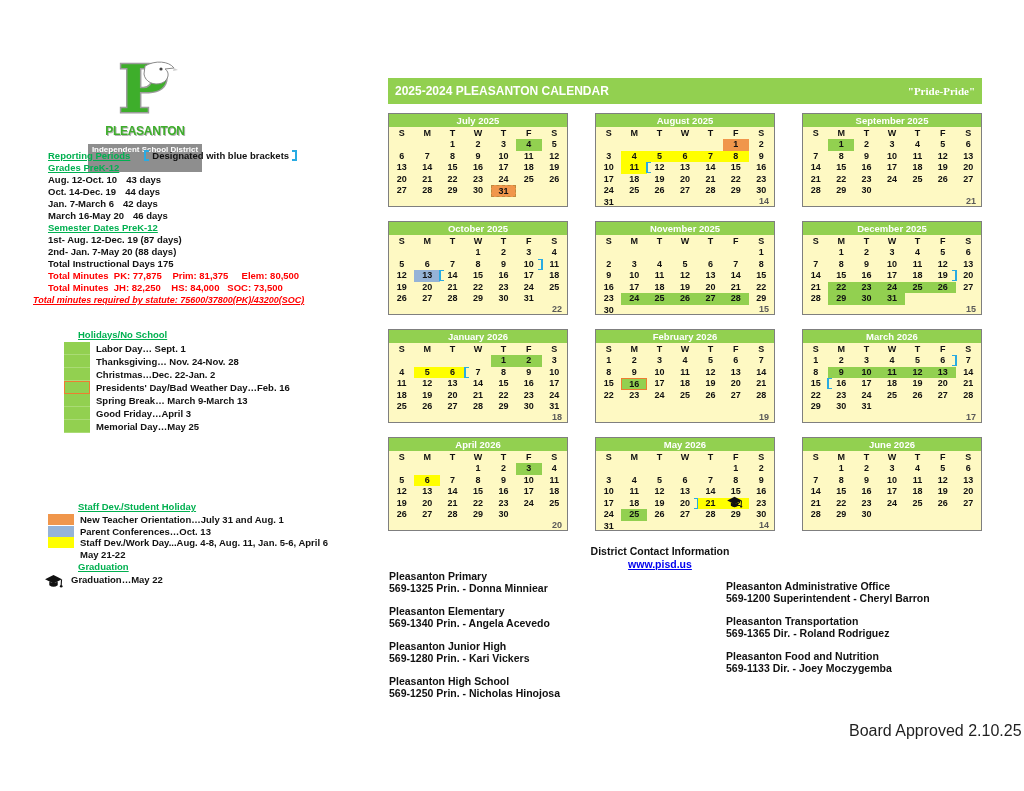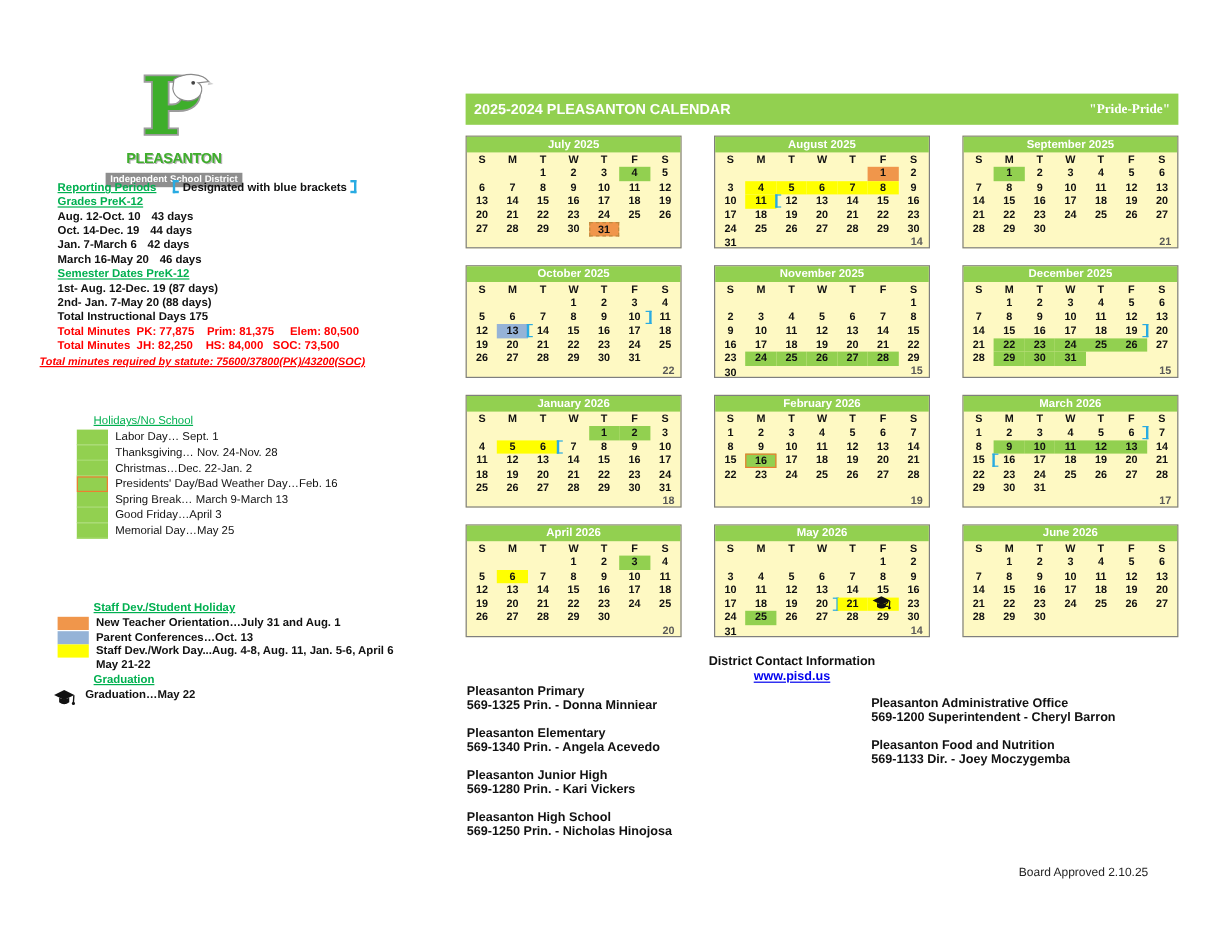--- a/index.html
+++ b/index.html
@@ -5,35 +5,35 @@
   * { margin:0; padding:0; box-sizing:border-box; }
   html,body { background:#fff; }
   .page {
     position:relative; width:1024px; height:791px; background:#fff;
     font-family:"Liberation Sans", sans-serif; color:#111; overflow:hidden;
   }
 
   
   .logo { position:absolute; left:84px; top:54px; width:122px; text-align:center; }
   .logo-name { font-size:12px; font-weight:bold; color:#3EAE2B; letter-spacing:-0.3px; text-shadow:1px 1px 0 #b5b5b5; }
-  .logo-sub { display:inline-block; background:#8E8E8E; color:#fff; font-size:8px; font-weight:bold; padding:1px 4px 2px; margin-top:1px; }
+  .logo-sub { display:inline-block; background:#8E8E8E; color:#fff; font-size:8px; font-weight:bold; padding:1px 4px 18px; margin-top:1px; }
 
   
   .reporting { position:absolute; left:48px; top:150px; width:340px; font-size:9.5px; font-weight:bold; line-height:12px; }
   .g-head { color:#00B050; text-decoration:underline; }
   .note { margin-left:14px; white-space:nowrap; }
   .nbr { display:inline-block; width:5px; height:11px; vertical-align:-2px; }
   .nbr-l { border-left:2px solid #29ABE2; border-top:2px solid #29ABE2; border-bottom:2px solid #29ABE2; margin-right:3px; }
   .nbr-r { border-right:2px solid #29ABE2; border-top:2px solid #29ABE2; border-bottom:2px solid #29ABE2; margin-left:3px; }
   .p-range { display:inline-block; }
   .p-days  { margin-left:9px; }
   .red { color:#FF0000; white-space:pre; }
   .statute { color:#FF0000; font-style:italic; text-decoration:underline; font-size:9px; margin-left:-15px; }
 
-  .holidays { position:absolute; left:48px; top:344px; font-size:9.5px; font-weight:normal; }
+  .holidays { position:absolute; left:48px; top:328px; font-size:9.5px; font-weight:bold; }
   .holidays .hd, .staffdev .hd { margin-left:30px; line-height:14px; }
   .h-row { display:flex; align-items:center; height:13px;padding-left:16px; }
   .h-swatch { width:26px; height:13px; flex:none; margin-right:6px; background:#92D050; border-bottom:1px solid #aadb75; }
   .h-swatch.orange-border { border:1.5px solid #ED7D31; }
   .h-label { white-space:nowrap; }
 
   .staffdev { position:absolute; left:48px; top:500px; font-size:9.5px; font-weight:bold; }
   .s-row { display:flex; align-items:center; height:11.5px; }
   .s-swatch { width:26px; height:11px; flex:none; margin-right:6px; }
   .grad-row { display:flex; align-items:flex-start; height:14px; }
@@ -73,21 +73,21 @@
 
   
   .contacts-heading { position:absolute; left:560px; top:545px; width:200px; text-align:center; font-size:10.5px; font-weight:bold; }
   .website-line { position:absolute; left:560px; top:558px; width:200px; text-align:center; font-size:10.5px; font-weight:bold; }
   .website-line a { color:#0000EE; text-decoration:underline; cursor:pointer; }
   .contacts-col { position:absolute; font-size:10.5px; font-weight:bold; line-height:12px; }
   .contacts-left  { left:389px; top:570px; }
   .contacts-right { left:726px; top:580px; }
   .c-entry { margin-bottom:11px; }
 
-  .board { position:absolute; left:849px; top:722px; font-size:10px; color:#1f1f1f; }
+  .board { position:absolute; left:849px; top:722px; font-size:16px; color:#1f1f1f; }
 </style>
 </head>
 <body>
 
 <div class="page">
 
   <div class="logo">
     <svg class="pmark" width="92" height="66" viewBox="0 0 92 66">
       <text x="44" y="58" font-family="DejaVu Serif, serif" font-size="66" font-weight="bold" text-anchor="middle" fill="#3EAE2B" stroke="#9c9c9c" stroke-width="3" paint-order="stroke">P</text>
       <path d="M46,12 C56,6 70,7 75,14 L66,15 C71,18 70,26 63,29 C55,32 46,28 45,20 Z" fill="#ffffff" stroke="#8a8a8a" stroke-width="1"></path>
@@ -834,19 +834,23 @@
         <div>Pleasanton High School</div>
         <div>569-1250  Prin. - Nicholas Hinojosa</div>
       </div>
     </div>
   <div class="contacts-col contacts-right" id="contacts-right">
       <div class="c-entry">
         <div>Pleasanton Administrative Office</div>
         <div>569-1200 Superintendent - Cheryl Barron</div>
       </div>
       <div class="c-entry">
+        <div>Pleasanton Transportation</div>
+        <div>569-1365  Dir. -  Roland Rodriguez</div>
+      </div>
+      <div class="c-entry">
         <div>Pleasanton Food and Nutrition</div>
         <div>569-1133  Dir. -  Joey Moczygemba</div>
       </div>
     </div>
 
   <div class="board">Board Approved 2.10.25</div>
 </div>
 
 </body></html>

